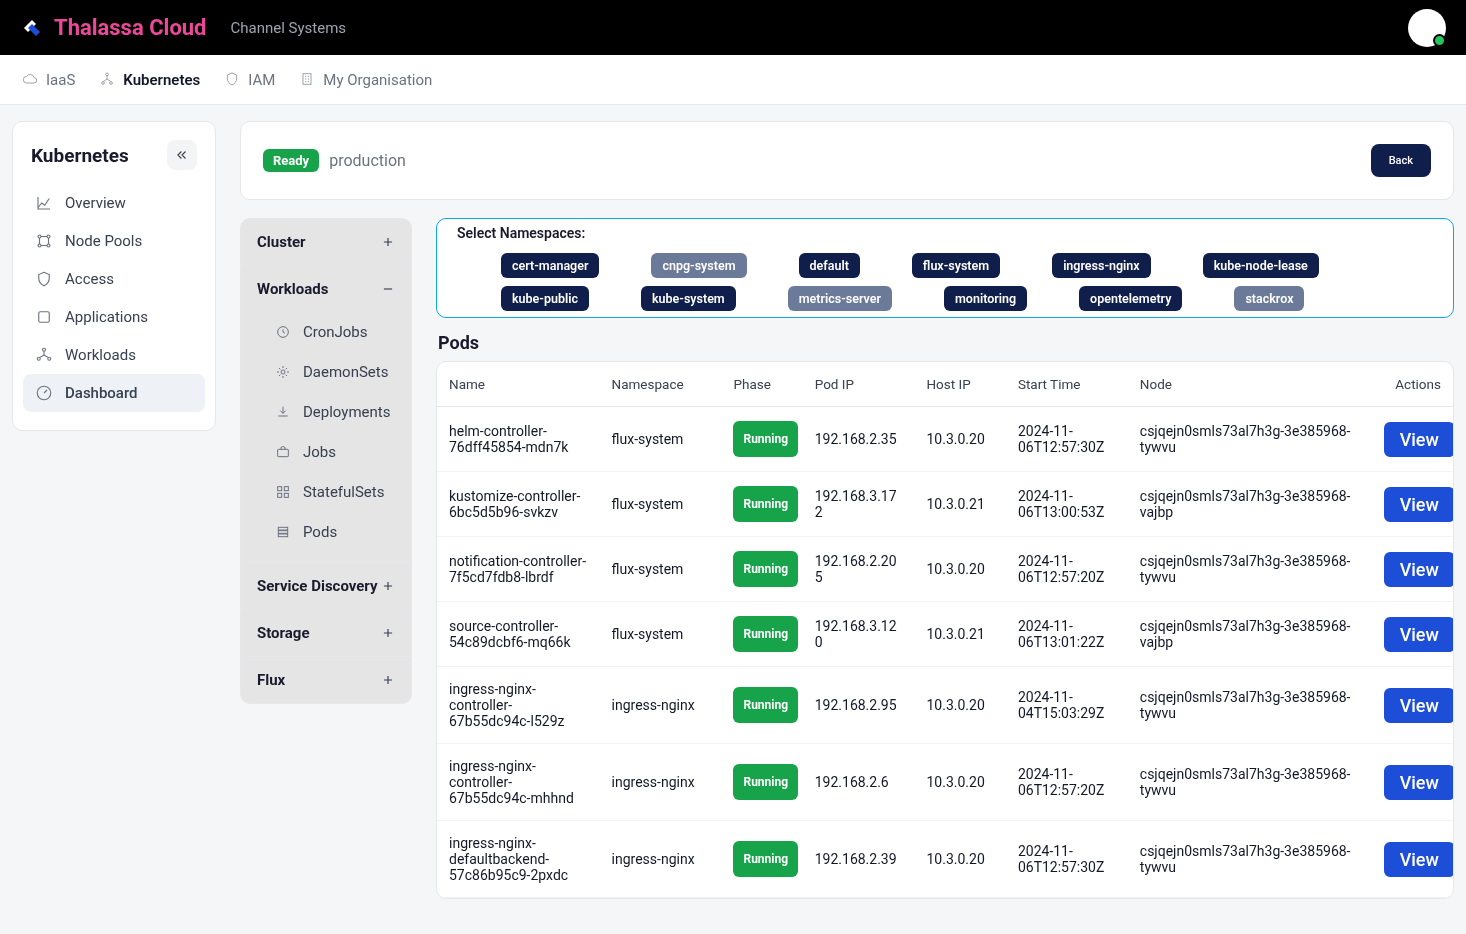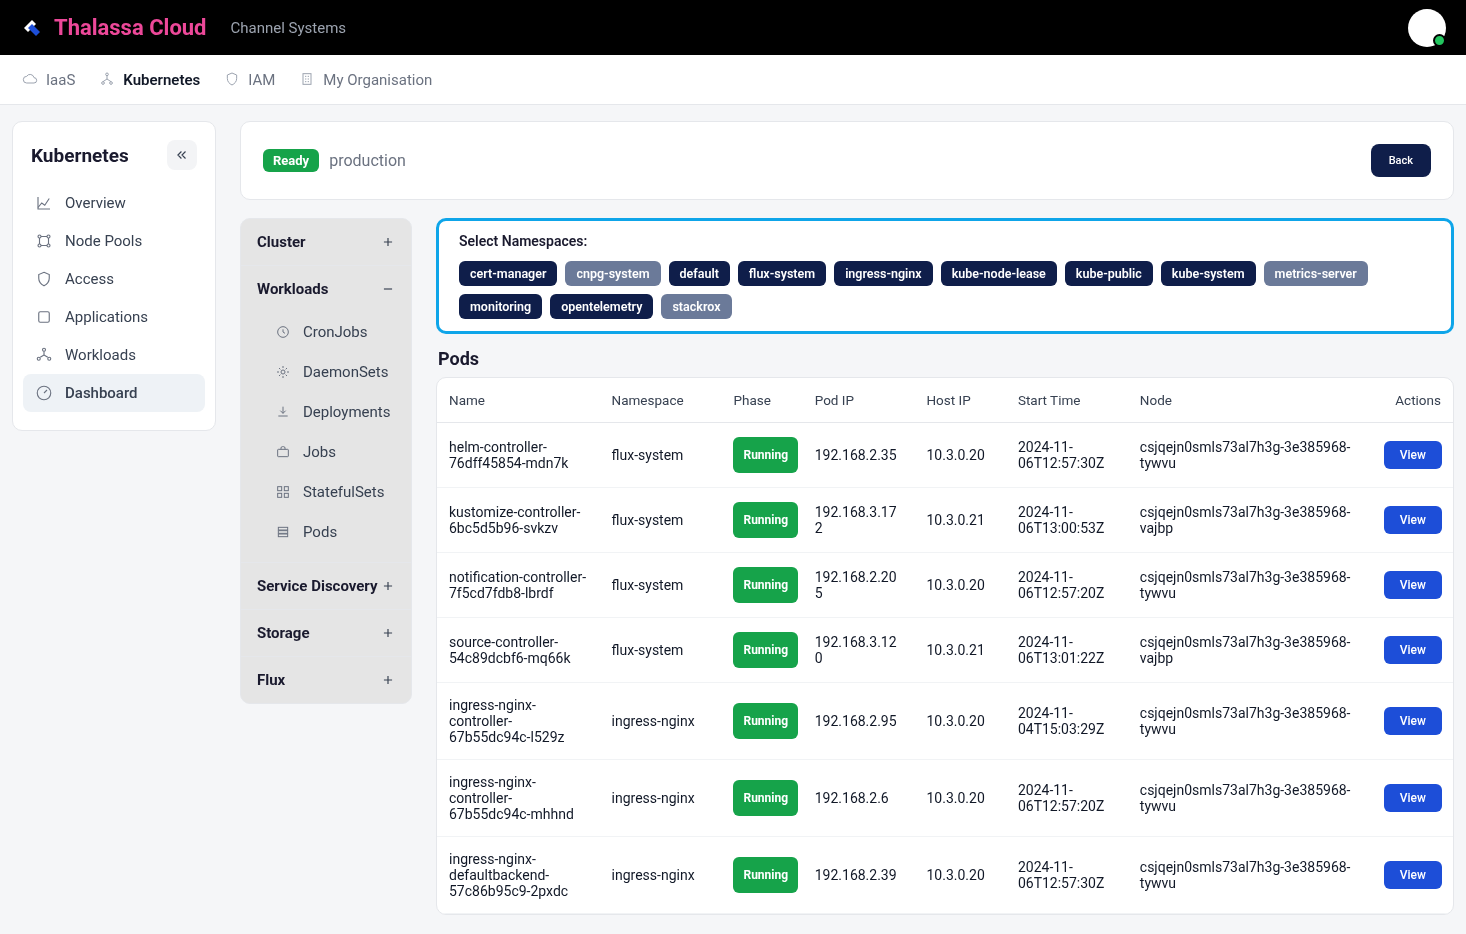--- a/index.html
+++ b/index.html
@@ -51,34 +51,34 @@
 .tree-section { border-bottom:1px solid #e5e7eb; }
 .tree-section:last-child { border-bottom:none; }
 .tree-head { padding:14px 16px; display:flex; align-items:center; justify-content:space-between; font-weight:700; font-size:15px; cursor:pointer; }
 .tree-expand { width:14px; height:14px; stroke:#374151; stroke-width:2; fill:none; }
 .tree-items { padding:0 0 10px; }
 .tree-item { display:flex; align-items:center; gap:12px; padding:11px 16px 11px 34px; color:#374151; font-size:15px; cursor:pointer; }
 .tree-ic { width:16px; height:16px; stroke:#6b7280; fill:none; stroke-width:1.5; flex-shrink:0; }
 
 
 .podsarea { flex:1; min-width:0; }
-.ns-card { background:#fff; border:3px solid #0ea5e9; border-radius:10px; padding:12px 20px; margin-bottom:14px; }
+.ns-card { background:#fff; border:1px solid #0ea5e9; border-radius:10px; padding:6px 20px; margin-bottom:14px; }
 .ns-label { font-size:14px; font-weight:600; margin-bottom:12px; }
 .ns-chips { display:flex; flex-wrap:wrap; gap:8px; }
-.chip { padding:5px 11px; border-radius:6px; font-size:12.5px; font-weight:600; color:#fff; background:#0f1e4a; cursor:pointer; }
+.chip { padding:5px 11px; border-radius:6px; font-size:12.5px; font-weight:600; color:#fff; background:#0f1e4a; cursor:pointer;margin-left:44px; }
 .chip.muted { background:#6b7a99; }
 
 .pods-title { font-size:18px; font-weight:700; margin:6px 0 8px 2px; }
 .pods-table { background:#fff; border:1px solid #e5e7eb; border-radius:10px; overflow:hidden; }
 .table { width:100%; border-collapse:collapse; table-layout:fixed; }
 .table th { text-align:left; font-weight:400; font-size:13.5px; color:#374151; padding:14px 12px; border-bottom:1px solid #e5e7eb; }
 .table th.r, .table td.r { text-align:right; }
 .table td { padding:14px 12px; border-bottom:1px solid #f1f3f5; font-size:14px; color:#111827; vertical-align:middle; word-wrap:break-word; }
 .phase-pill { background:#16a34a; color:#fff; font-weight:700; font-size:12px; padding:11px 10px; border-radius:6px; display:inline-block; }
-.view-btn { background:#1d4ed8; color:#fff; border:none; padding:7px 16px; border-radius:6px; font-size:12px; font-weight:500; cursor:pointer; }
+.view-btn { background:#1d4ed8; color:#fff; border:none; padding:7px 16px; border-radius:6px; font-size:18px; font-weight:500; cursor:pointer; }
 </style>
 </head>
 <body>
 
 <div class="topbar">
   <div class="logo-block">
     <svg class="logo-mark" viewBox="0 0 24 24">
         <path d="M4 12 L12 4 L16 8 L8 16 Z" fill="#fff"></path>
         <path d="M12 8 L20 16 L16 20 L8 12 Z" fill="#1d4ed8"></path>
       </svg>

